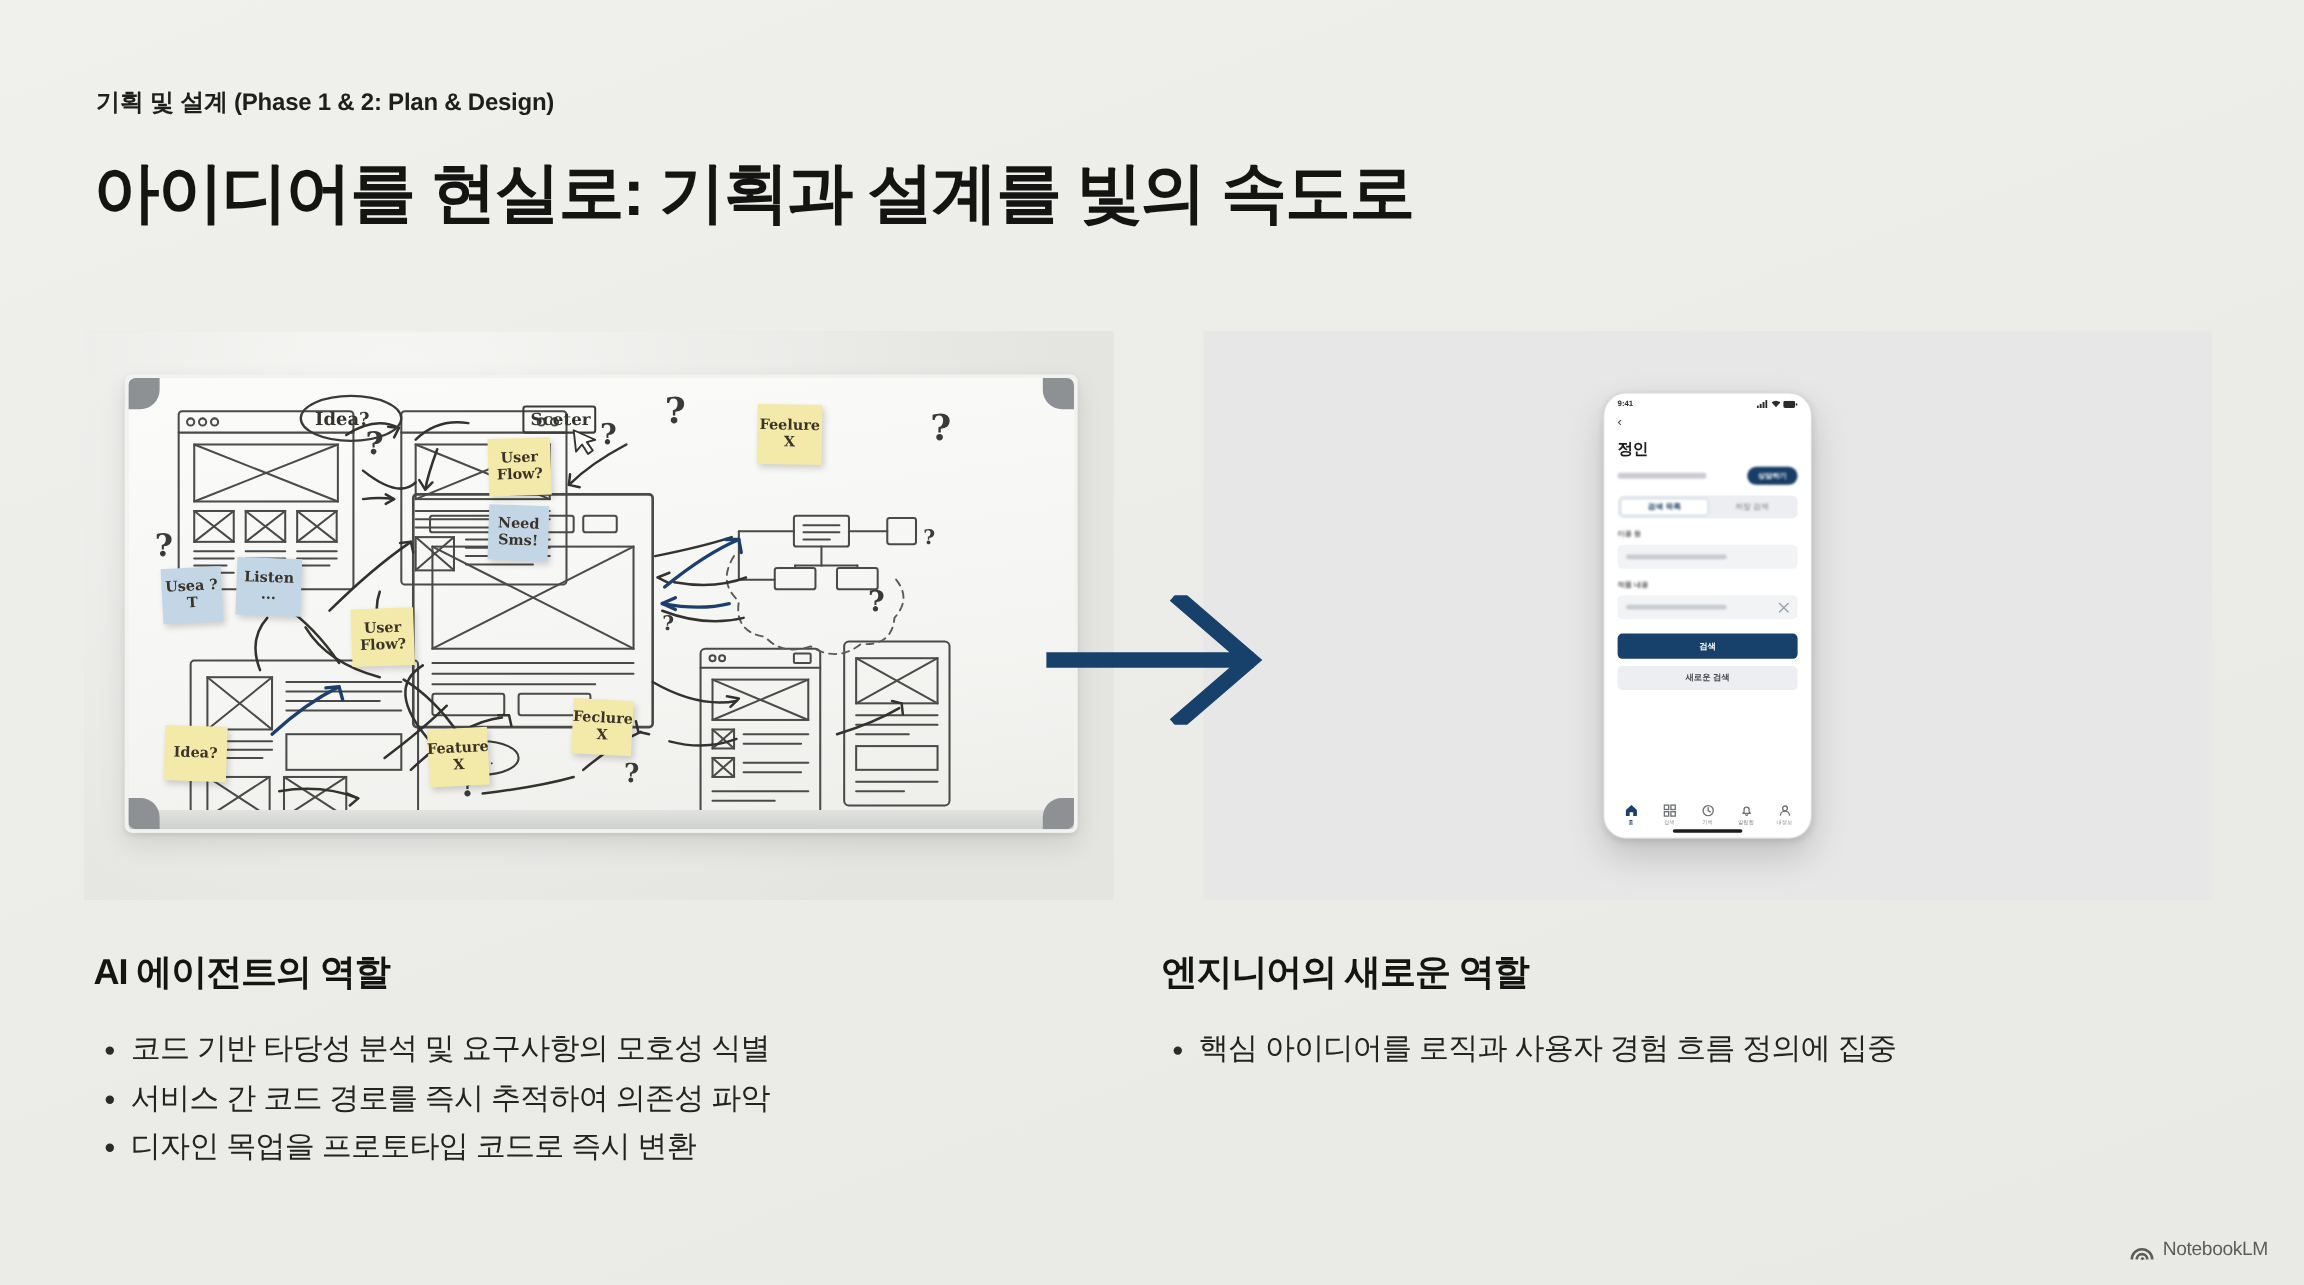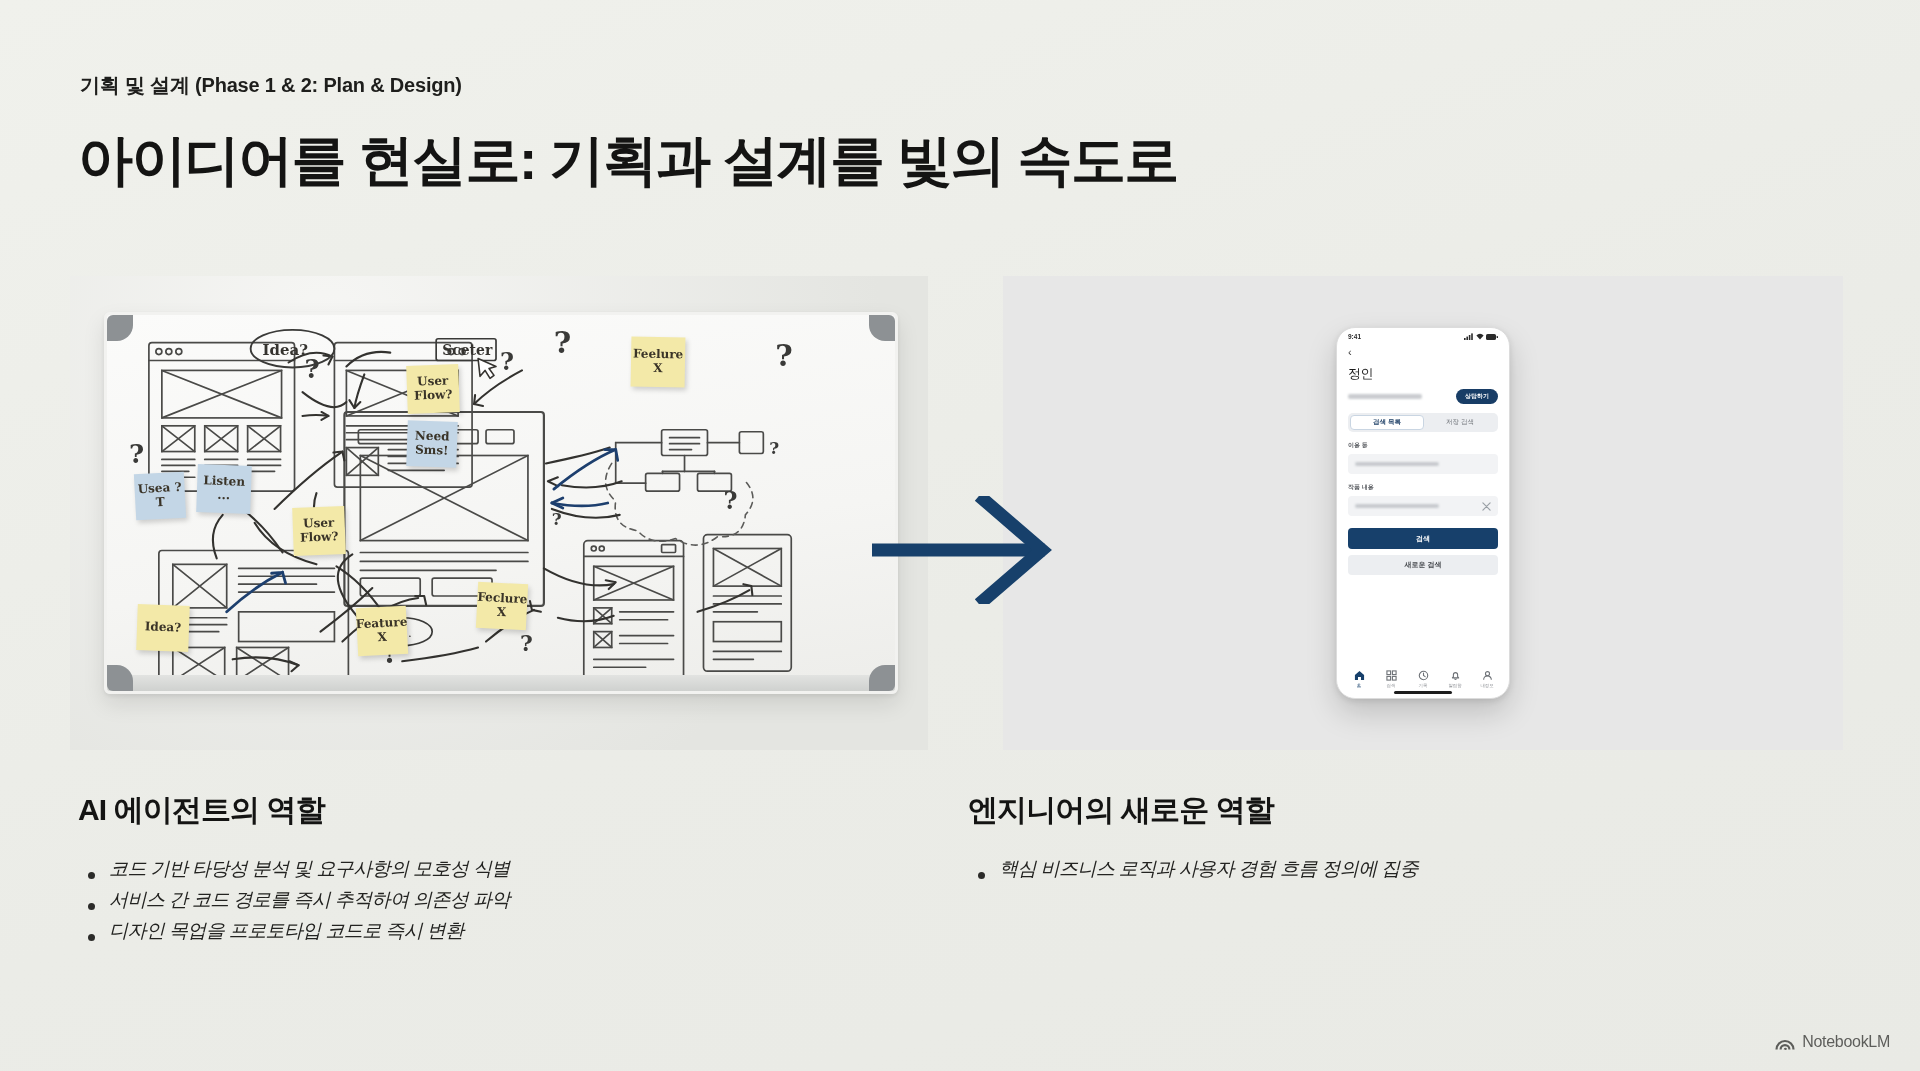--- a/index.html
+++ b/index.html
@@ -170,21 +170,21 @@
   .ph-back {
     padding: 2px 11px 0;
     font-size: 11px;
     color: #3a3a3a;
     line-height: 1;
   }
 
   .ph-title {
     padding: 7px 11px 0;
     font-size: 13px;
-    font-weight: normal;
+    font-weight: bold;
     color: #1b1b1b;
     letter-spacing: -0.4px;
   }
 
   .ph-subrow {
     display: flex;
     align-items: center;
     justify-content: space-between;
     padding: 6px 11px 0;
   }
@@ -324,26 +324,25 @@
     letter-spacing: -0.9px;
     margin-bottom: 23px;
     white-space: nowrap;
   }
 
   .bullets { list-style: none; }
 
   .bullets li {
     position: relative;
     padding-left: 31px;
-    font-size: 19px;
+    font-size: 25px;
     line-height: 1.62;
     color: #232321;
     letter-spacing: -0.6px;
     white-space: nowrap;
-    font-style: italic;
   }
 
   .bullets li::before {
     content: "";
     position: absolute;
     left: 10px;
     top: 18px;
     width: 7px;
     height: 7px;
     border-radius: 50%;
@@ -721,21 +720,21 @@
     <ul class="bullets">
       <li>코드 기반 타당성 분석 및 요구사항의 모호성 식별</li>
       <li>서비스 간 코드 경로를 즉시 추적하여 의존성 파악</li>
       <li>디자인 목업을 프로토타입 코드로 즉시 변환</li>
     </ul>
   </div>
 
   <div class="col col-right">
     <div class="col-heading">엔지니어의 새로운 역할</div>
     <ul class="bullets">
-      <li>핵심 비즈니스 로직과 사용자 경험 흐름 정의에 집중</li>
+      <li>핵심 아이디어를 로직과 사용자 경험 흐름 정의에 집중</li>
     </ul>
   </div>
 
   <div class="brand">
     <svg width="20" height="18" viewBox="0 0 20 18">
       <path d="M1.5 16.5 A8.5 8.5 0 0 1 18.5 16.5" fill="none" stroke="#2e2e2c" stroke-width="2.2"></path>
       <path d="M5.6 16.5 A4.4 4.4 0 0 1 14.4 16.5" fill="none" stroke="#2e2e2c" stroke-width="2.2"></path>
       <path d="M9.8 16.5 A0.6 0.6 0 0 1 11 16.5" fill="none" stroke="#2e2e2c" stroke-width="2.2"></path>
     </svg>
     <span class="brand-name">NotebookLM</span>

